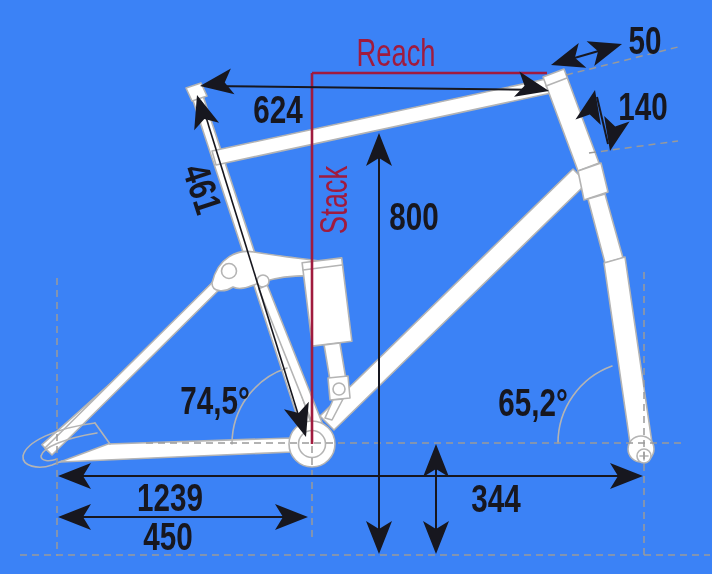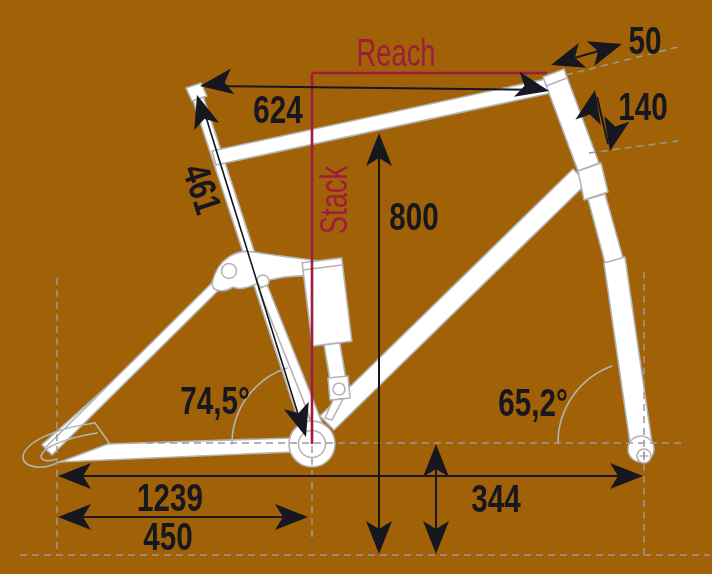--- a/index.html
+++ b/index.html
@@ -2,21 +2,21 @@
 <html style="--accent: #a01b3e; --ink: #17171f; --frame: #b4b4b4;"><head>
 <meta charset="utf-8">
 <style>
   :root{
     --accent:#a01b3e;
     --ink:#17171f;
     --frame:#b4b4b4;
     --dash:#9a9a9a;
   }
   html,body{margin:0;padding:0;background:#fff;}
-  .stage{position:relative;width:712px;height:574px;background:#a16207;overflow:hidden;}
+  .stage{position:relative;width:712px;height:574px;background:#3b82f6;overflow:hidden;}
   svg{display:block;}
   svg text{font-family:"Liberation Sans","DejaVu Sans",sans-serif;}
   .num{font-weight:bold;font-size:38px;fill:var(--ink);}
   .lbl{font-weight:400;font-size:38px;fill:var(--accent);}
   .tube{fill:#fff;stroke:var(--frame);stroke-width:1.6;stroke-linejoin:round;}
   .tubeln{fill:none;stroke:var(--frame);stroke-width:1.6;stroke-linejoin:round;stroke-linecap:round;}
   .dashed{fill:none;stroke:var(--dash);stroke-width:1.5;stroke-dasharray:7 5;}
   .meas{fill:none;stroke:var(--ink);stroke-width:2;}
   .thin{fill:none;stroke:var(--ink);stroke-width:1.6;}
   .mar{fill:none;stroke:var(--accent);stroke-width:2.6;}

